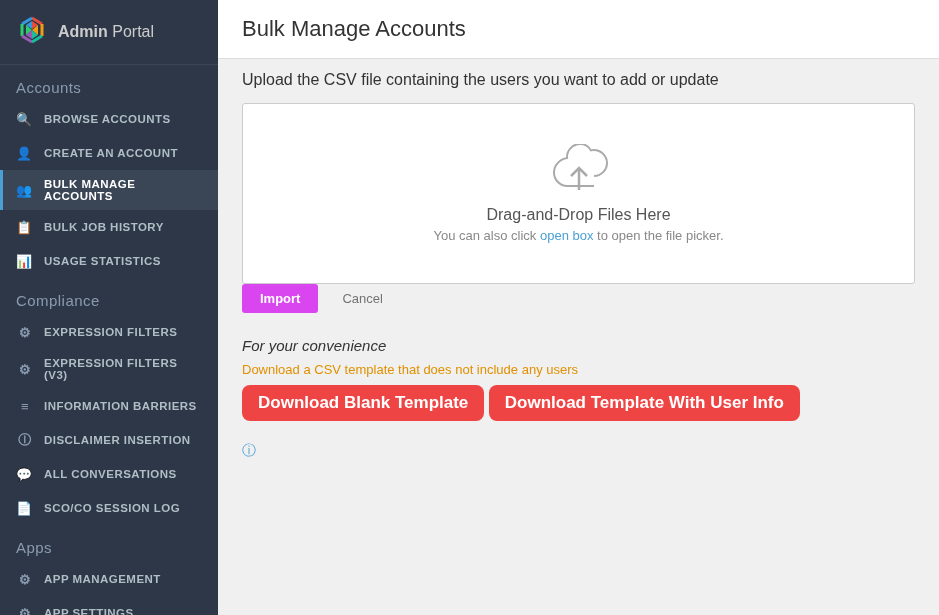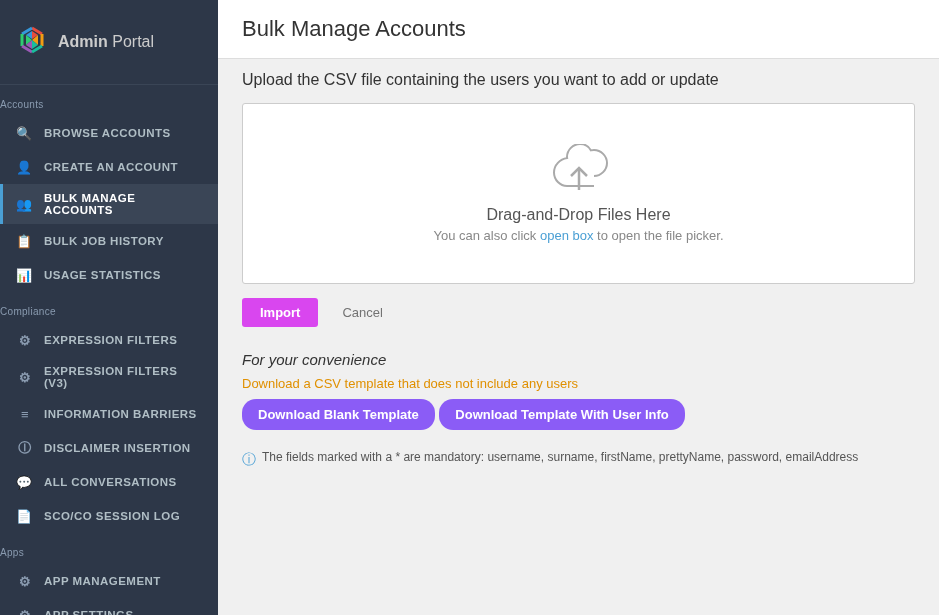--- a/index.html
+++ b/index.html
@@ -13,35 +13,35 @@
       color: #ccc;
       display: flex;
       flex-direction: column;
       height: 615px;
       overflow-y: auto;
     }
 
     .sidebar-logo {
       display: flex;
       align-items: center;
-      padding: 26px 16px;
+      padding: 16px 16px;
       border-bottom: 1px solid #3a4556;
     }
 
     .logo-icon {
       width: 32px;
       height: 32px;
       margin-right: 10px;
       flex-shrink: 0;
     }
 
     .sidebar-section-label {
-      font-size: 10px;
+      font-size: 15px;
       color: #8a9bb0;
-      padding: 14px 16px 6px 0;
+      padding: 14px 16px 6px 16px;
       letter-spacing: 0.03em;
       text-transform: none;
     }
 
     .sidebar-item {
       display: flex;
       align-items: center;
       padding: 8px 16px;
       font-size: 11.5px;
       font-weight: 600;
@@ -111,21 +111,20 @@
     .drop-zone {
       background: #fff;
       border: 1px solid #ccc;
       border-radius: 3px;
       display: flex;
       flex-direction: column;
       align-items: center;
       justify-content: center;
       padding: 40px 20px;
       cursor: pointer;
-      margin-bottom: 14px;
     }
 
     .cloud-icon-svg {
       margin-bottom: 12px;
     }
 
     .drop-text-main {
       font-size: 16px;
       color: #555;
       margin-bottom: 4px;
@@ -178,26 +177,26 @@
       font-style: italic;
     }
 
     .template-desc {
       font-size: 13px;
       color: #e09000;
       margin-bottom: 8px;
     }
 
     .btn-download {
-      background: #8b5cf6;
+      background: #ef4444;
       color: #fff;
       border: none;
       padding: 8px 16px;
-      font-size: 13px;
-      border-radius: 14px;
+      font-size: 17px;
+      border-radius: 8px;
       cursor: pointer;
       font-weight: 600;
       margin-bottom: 16px;
       display: inline-block;
     }
 
     .mandatory-note {
       font-size: 12px;
       color: #555;
       display: flex;
@@ -328,17 +327,16 @@
       <button class="btn-cancel">Cancel</button>
     </div>
 
     <div class="convenience-section">
       <p class="convenience-title">For your convenience</p>
       <p class="template-desc">Download a CSV template that does not include any users</p>
       <button class="btn-download">Download Blank Template</button>
       <button class="btn-download">Download Template With User Info</button>
       <div class="mandatory-note">
         <span class="info-icon">ⓘ</span>
-        <span>The fields marked with a * are mandatory: username, surname, firstName, prettyName, password, emailAddress</span>
       </div>
     </div>
   </div>
 </div>
 
 </body></html>

